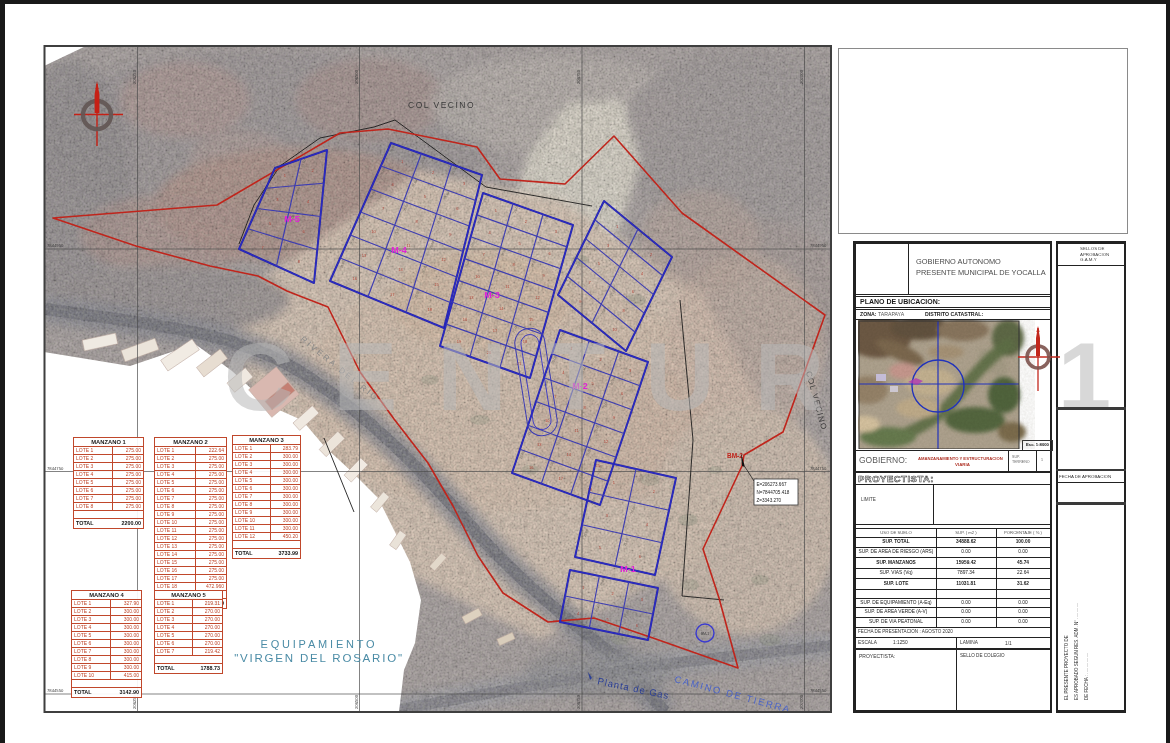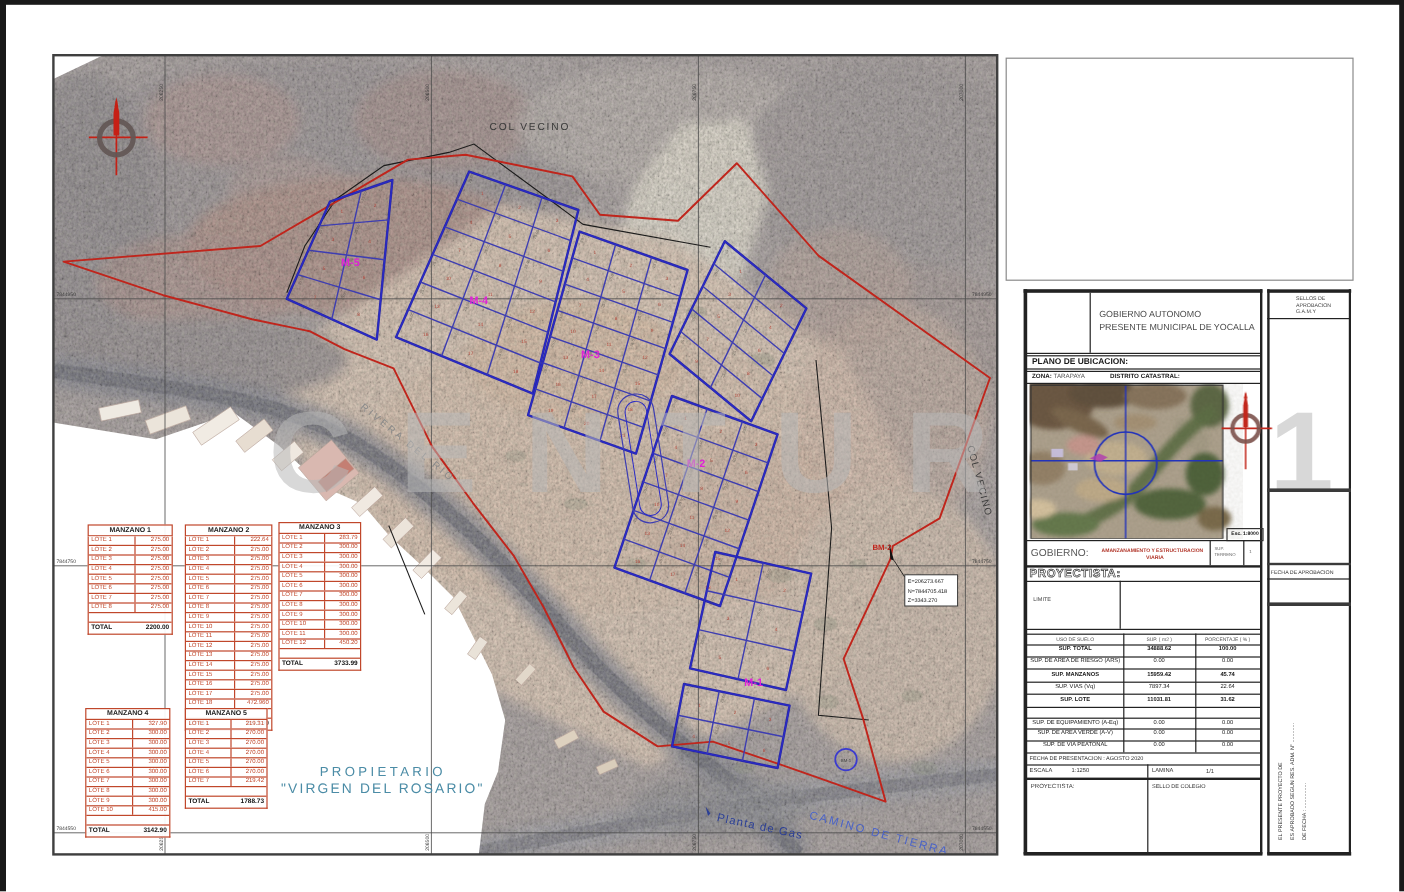--- a/index.html
+++ b/index.html
@@ -721,21 +721,21 @@
       </div>
 <div style="border-top:0.9px solid #c0472b;height:7.0px"></div>
 <div style="border-top:0.9px solid #c0472b;height:8.5px;line-height:9.0px;font-size:5.4px;font-weight:bold;color:#111;display:flex">
         <div style="width:57%;padding-left:2px">TOTAL</div>
         <div style="width:43%;text-align:right;padding-right:2px">1788.73</div>
       </div>
 </div>
 </div>
 
 <div style="position:absolute;left:228px;top:638px;width:182px;font-family:'Liberation Sans',sans-serif;color:#4b8ca6">
-<div style="font-size:11px;letter-spacing:2.8px;text-align:center;white-space:nowrap">PROPIETARIO</div>
+<div style="font-size:11px;letter-spacing:2.8px;text-align:center;white-space:nowrap">EQUIPAMIENTO</div>
 <div style="font-size:11.5px;letter-spacing:1.8px;text-align:center;margin-top:2px;white-space:nowrap">"VIRGEN DEL ROSARIO"</div>
 </div>
 
 <div style="position:absolute;left:838px;top:48px;width:288px;height:184px;border:1px solid #8a8a8a;background:#fff"></div>
 
 <div style="position:absolute;left:0;top:0;font-family:'Liberation Sans',sans-serif">
 <div style="position:absolute;left:853px;top:241px;width:199px;height:3px;background:#222"></div>
 <div style="position:absolute;left:853px;top:710px;width:199px;height:2.5px;background:#222"></div>
 <div style="position:absolute;left:853px;top:241px;width:2.5px;height:471px;background:#222"></div>
 <div style="position:absolute;left:1050px;top:241px;width:2px;height:471px;background:#222"></div>

